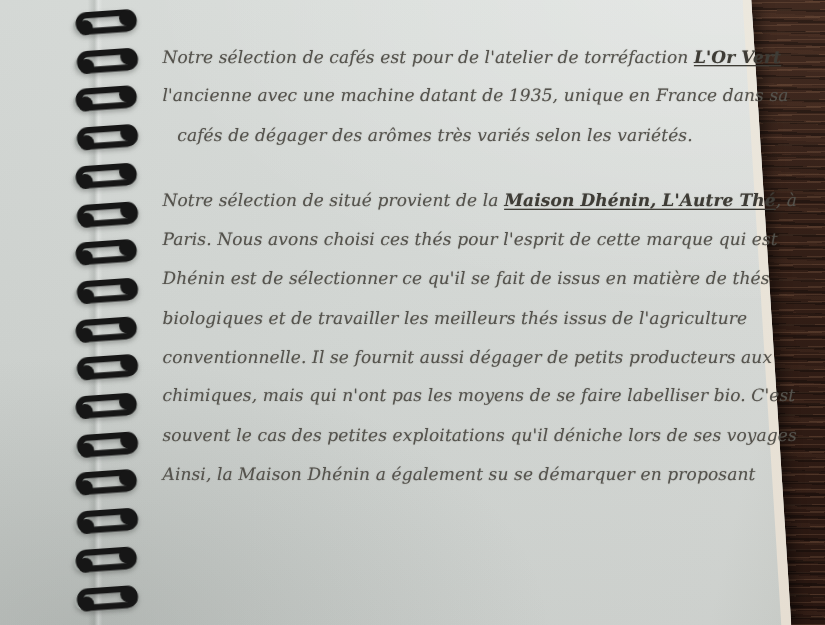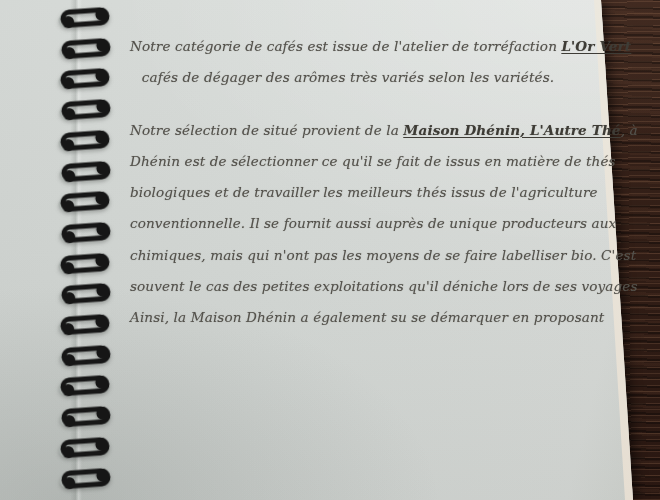--- a/index.html
+++ b/index.html
@@ -180,26 +180,28 @@
       <div class="ring" style="top: 467.5px; left: 58px;"><svg width="56" height="22" viewBox="0 0 56 22">
           <circle cx="8" cy="12" r="6.5" fill="rgba(170,176,173,0.8)"></circle>
           <rect x="6" y="4" width="44" height="13" rx="6.5" fill="none" stroke="#161616" stroke-width="5"></rect>
           <circle cx="11" cy="14" r="6" fill="#161616"></circle>
           <circle cx="45" cy="8.5" r="6.5" fill="#161616"></circle>
         </svg></div>
     </div>
 
   <div class="text-block" style="color: rgb(84, 82, 76);">
       <div class="paragraph">
-        <div class="line"><span>Notre catégorie de cafés est issue de l'atelier de torréfaction </span><span class="em">L'Or Vert</span></div>
+        <div class="line"><span>Notre sélection de cafés est pour de l'atelier de torréfaction </span><span class="em">L'Or Vert</span></div>
+        <div class="line"><span>l'ancienne avec une machine datant de 1935, unique en France dans sa</span></div>
         <div class="line"><span>cafés de dégager des arômes très variés selon les variétés.</span></div>
       </div>
       <div class="paragraph">
         <div class="line"><span>Notre sélection de situé provient de la </span><span class="em">Maison Dhénin, L'Autre Thé</span><span>, à</span></div>
+        <div class="line"><span>Paris. Nous avons choisi ces thés pour l'esprit de cette marque qui est</span></div>
         <div class="line"><span>Dhénin est de sélectionner ce qu'il se fait de issus en matière de thés</span></div>
         <div class="line"><span>biologiques et de travailler les meilleurs thés issus de l'agriculture</span></div>
-        <div class="line"><span>conventionnelle. Il se fournit aussi auprès de unique producteurs aux</span></div>
+        <div class="line"><span>conventionnelle. Il se fournit aussi dégager de petits producteurs aux</span></div>
         <div class="line"><span>chimiques, mais qui n'ont pas les moyens de se faire labelliser bio. C'est</span></div>
         <div class="line"><span>souvent le cas des petites exploitations qu'il déniche lors de ses voyages</span></div>
         <div class="line"><span>Ainsi, la Maison Dhénin a également su se démarquer en proposant</span></div>
       </div>
     </div>
 </div>
 
 </body></html>

